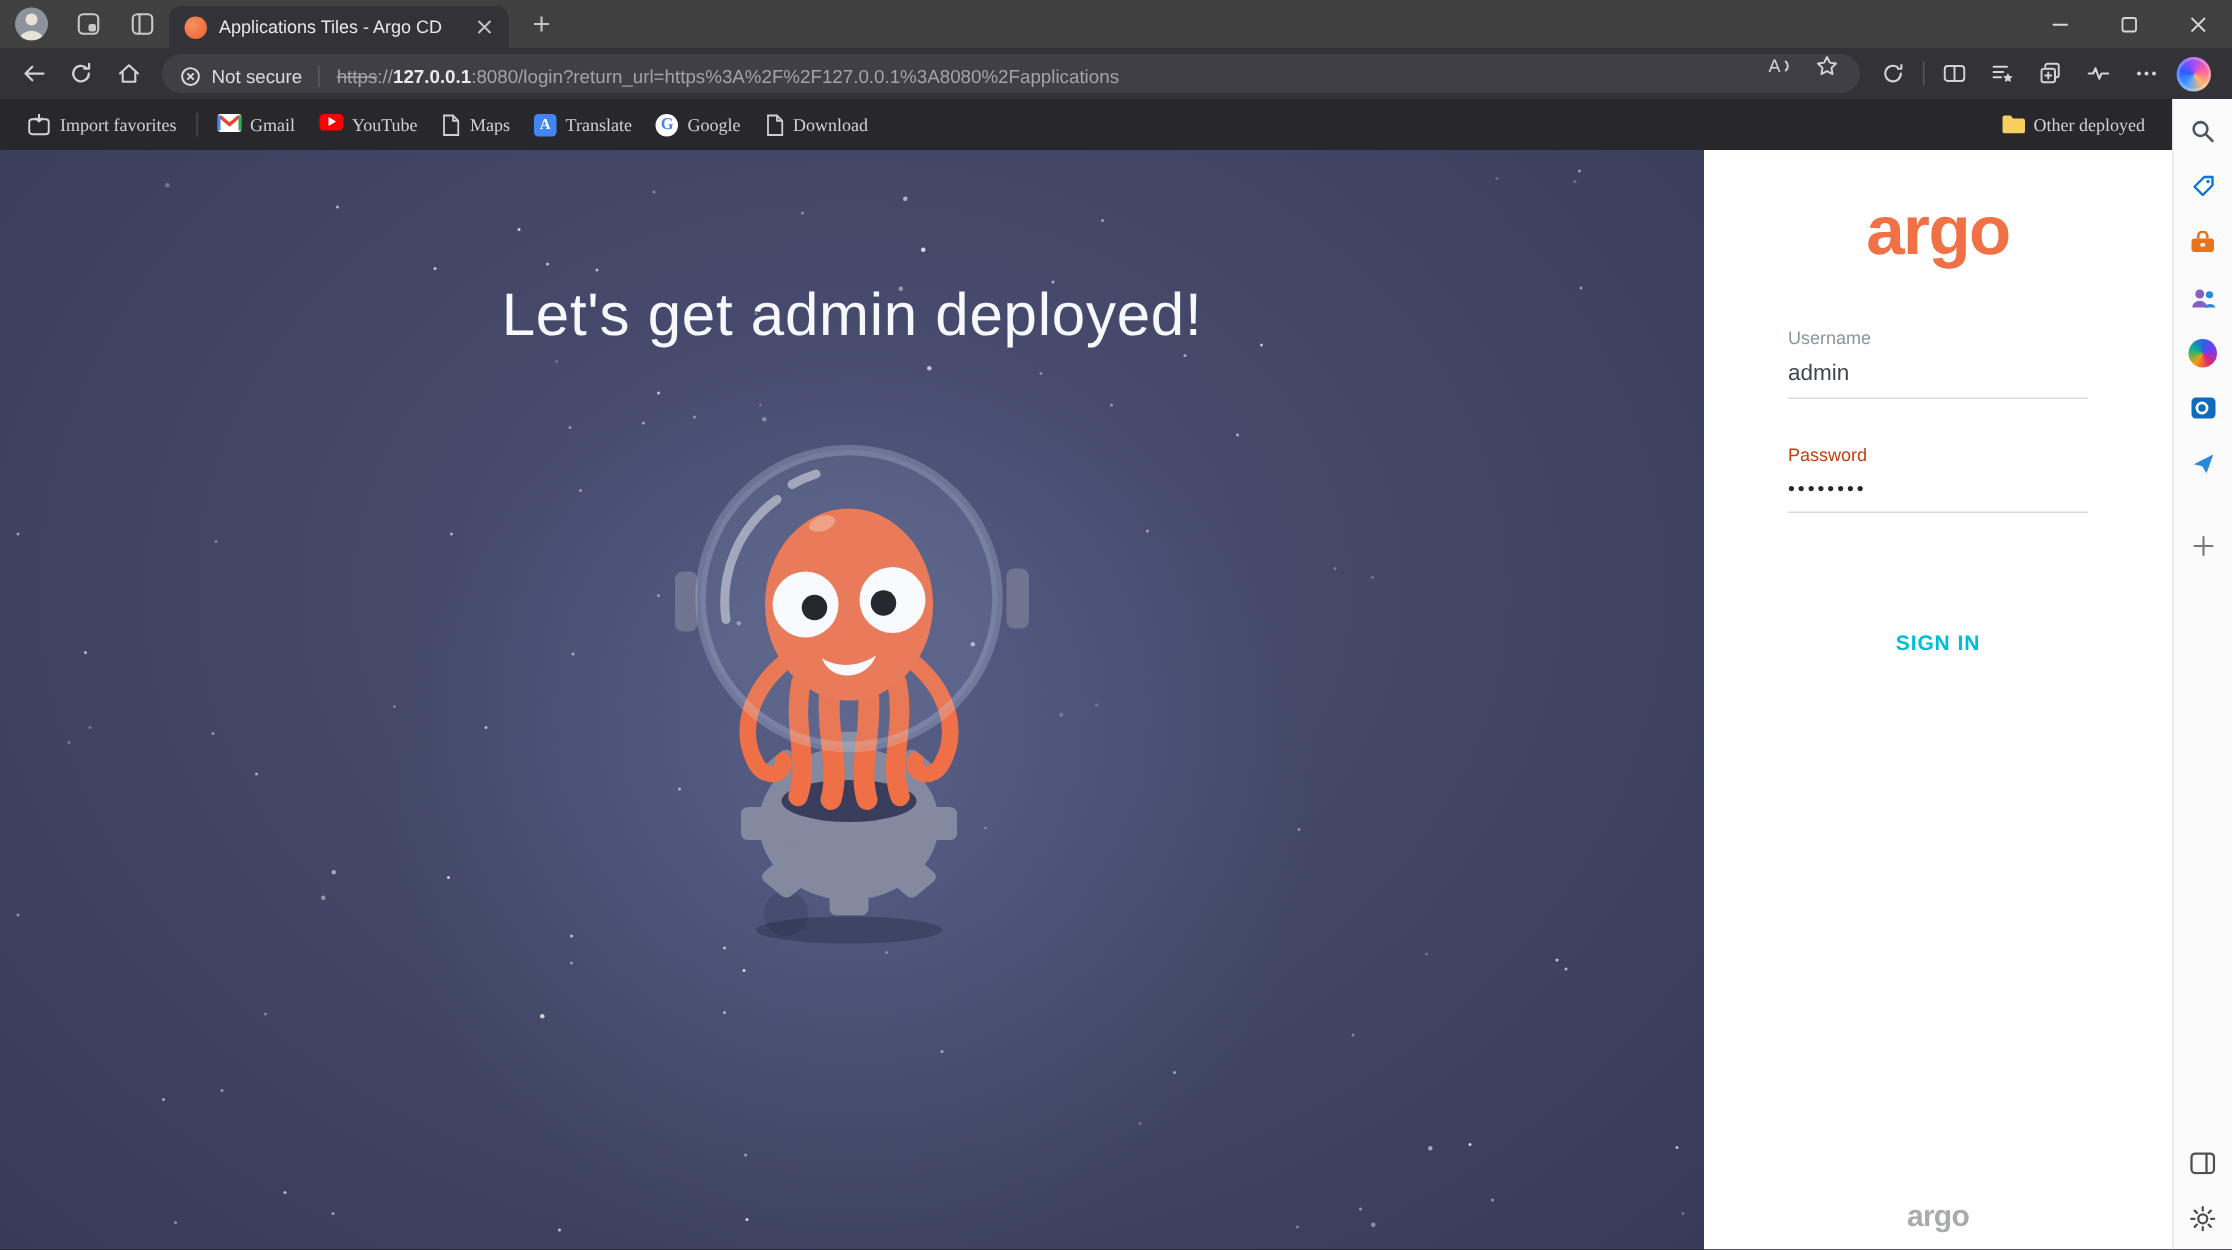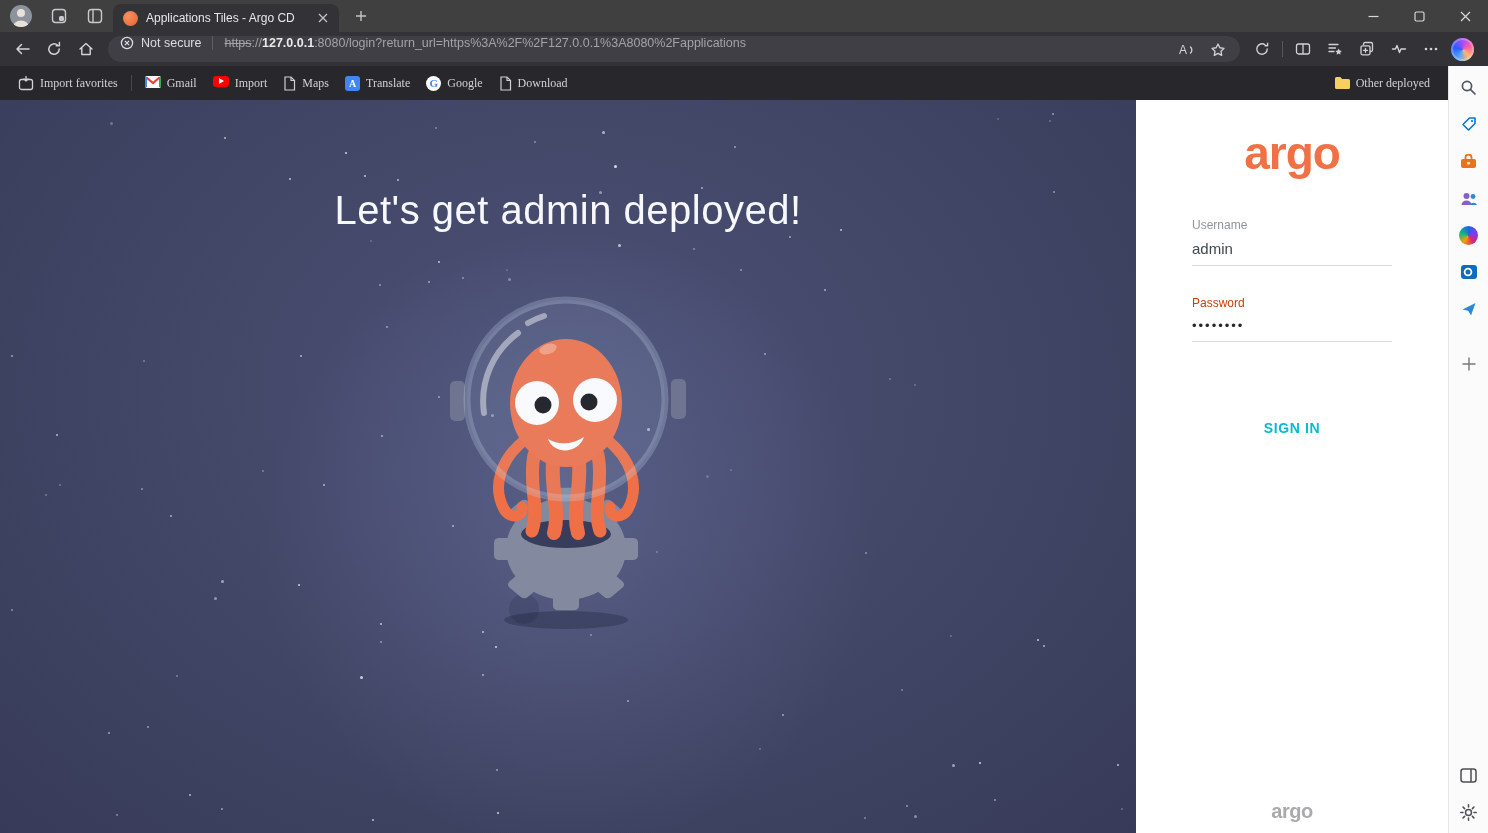--- a/index.html
+++ b/index.html
@@ -21,21 +21,21 @@
     justify-content:center; color:#c4c4c8; border-radius:4px; }
   .newtab { width:28px; height:28px; margin:0 0 2px 8px; }
   .win-controls { margin-left:auto; display:flex; height:32px; }
   .win-btn { width:46px; height:32px; display:flex; align-items:center; justify-content:center; color:#d8d8dc; }
 
   
   .navbar { height:34px; background:#323237; display:flex; align-items:center; padding:0 6px; }
   .nav-icon { width:32px; height:28px; display:flex; align-items:center; justify-content:center;
     color:#d2d3d7; border-radius:6px; flex:none; }
   .addressbar { flex:1; min-width:0; height:26px; background:#3f3f45; border-radius:14px;
-    display:flex; align-items:flex-start; padding:0 6px 4px 12px; margin:0 6px; }
+    display:flex; align-items:flex-end; padding:0 6px 4px 12px; margin:0 6px; }
   .security { display:flex; align-items:center; gap:7px; color:#dddde0; font-size:12.5px; flex:none; }
   .ab-divider { width:1px; height:14px; background:#5d5d64; margin:0 11px; flex:none; }
   .url { font-size:12.5px; color:#a2a2a8; white-space:nowrap; overflow:hidden; flex:1; min-width:0; }
   .url .scheme { text-decoration:line-through; }
   .url .host { color:#eaeaec; font-weight:bold; }
   .ab-right { display:flex; align-items:center; margin-left:auto; flex:none; }
   .nav-divider { width:1px; height:16px; background:#55555c; margin:0 4px; }
   .copilot { width:23px; height:23px; border-radius:50%; margin:0 8px 0 4px; flex:none;
     background:conic-gradient(from 210deg, #4fa0ff, #2b5cff, #9a4dff, #ff5ba6, #ffb86c, #4fa0ff);
     box-shadow:inset 0 0 0 2px rgba(255,255,255,.25); }
@@ -248,21 +248,21 @@
         <svg width="16" height="12" viewBox="0 0 16 12">
             <rect width="16" height="12" rx="2" fill="#fff"></rect>
             <path d="M1.5 1.5 L8 7 L14.5 1.5" stroke="#EA4335" stroke-width="2.2" fill="none"></path>
             <rect x="0" y="1" width="2" height="10" fill="#4285F4"></rect>
             <rect x="14" y="1" width="2" height="10" fill="#34A853"></rect>
           </svg>
         <span>Gmail</span>
       </div>
       <div class="fav-item">
         <span class="yt-icon"></span>
-        <span>Import</span>
+        <span>YouTube</span>
       </div>
       <div class="fav-item">
         <svg width="13" height="15" viewBox="0 0 13 15">
             <path d="M2 1 h6 l3.5 3.5 V14 H2 z" fill="none" stroke="#cfcfd3" stroke-width="1.2"></path>
             <path d="M8 1 v3.5 h3.5" fill="none" stroke="#cfcfd3" stroke-width="1.2"></path>
           </svg>
         <span>Maps</span>
       </div>
       <div class="fav-item">
         <span class="sq-icon" style="background:#4285F4">A</span>

